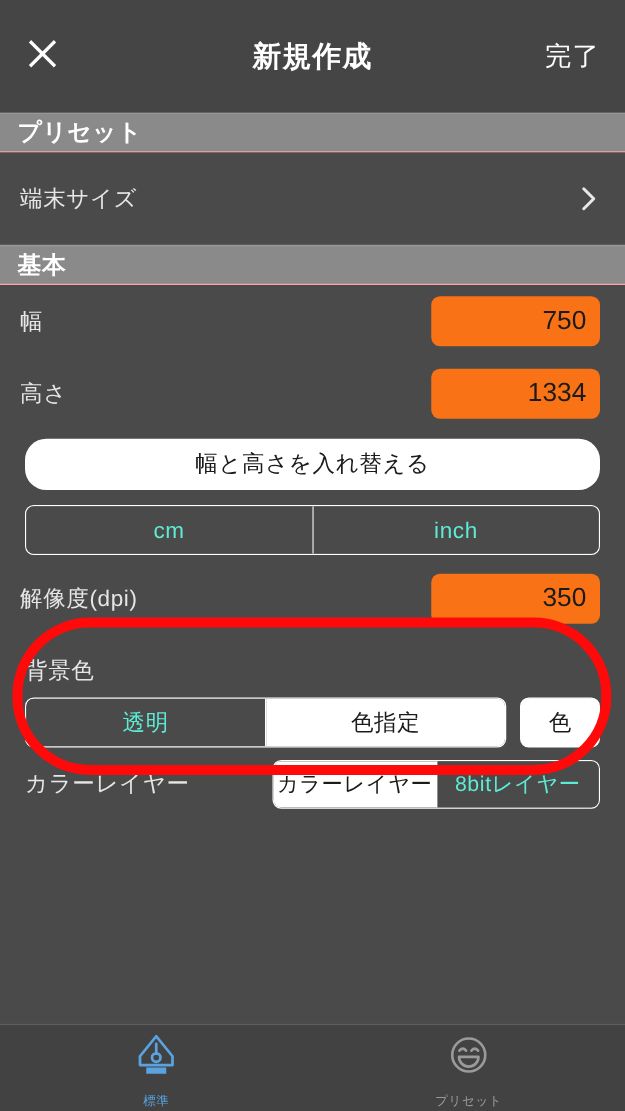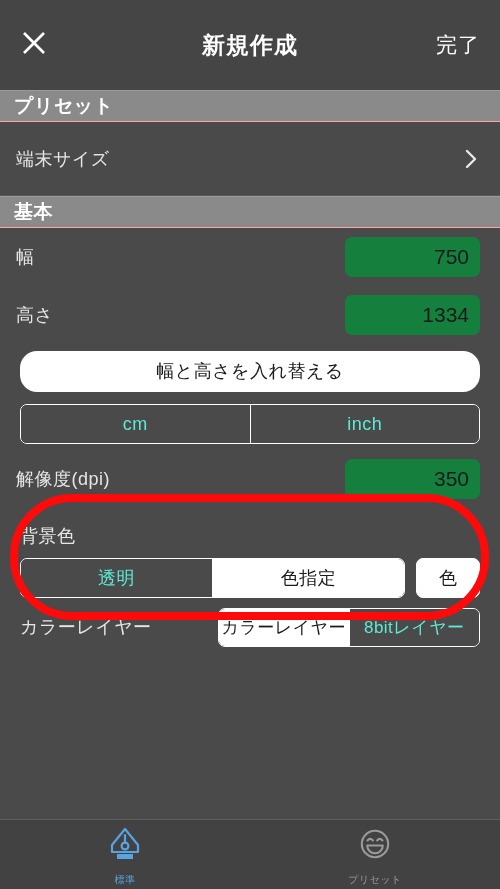--- a/index.html
+++ b/index.html
@@ -100,21 +100,21 @@
   .field-row {
     height: 58px;
   }
   .value-field {
     position: absolute;
     right: 20px;
     top: 50%;
     transform: translateY(-50%);
     width: 135px;
     height: 40px;
-    background: #15803d;
+    background: #f97316;
     border-radius: 7px;
     display: flex;
     align-items: center;
     justify-content: flex-end;
     padding-right: 11px;
     box-sizing: border-box;
     color: #1b1b1b;
     font-size: 21px;
   }
 

